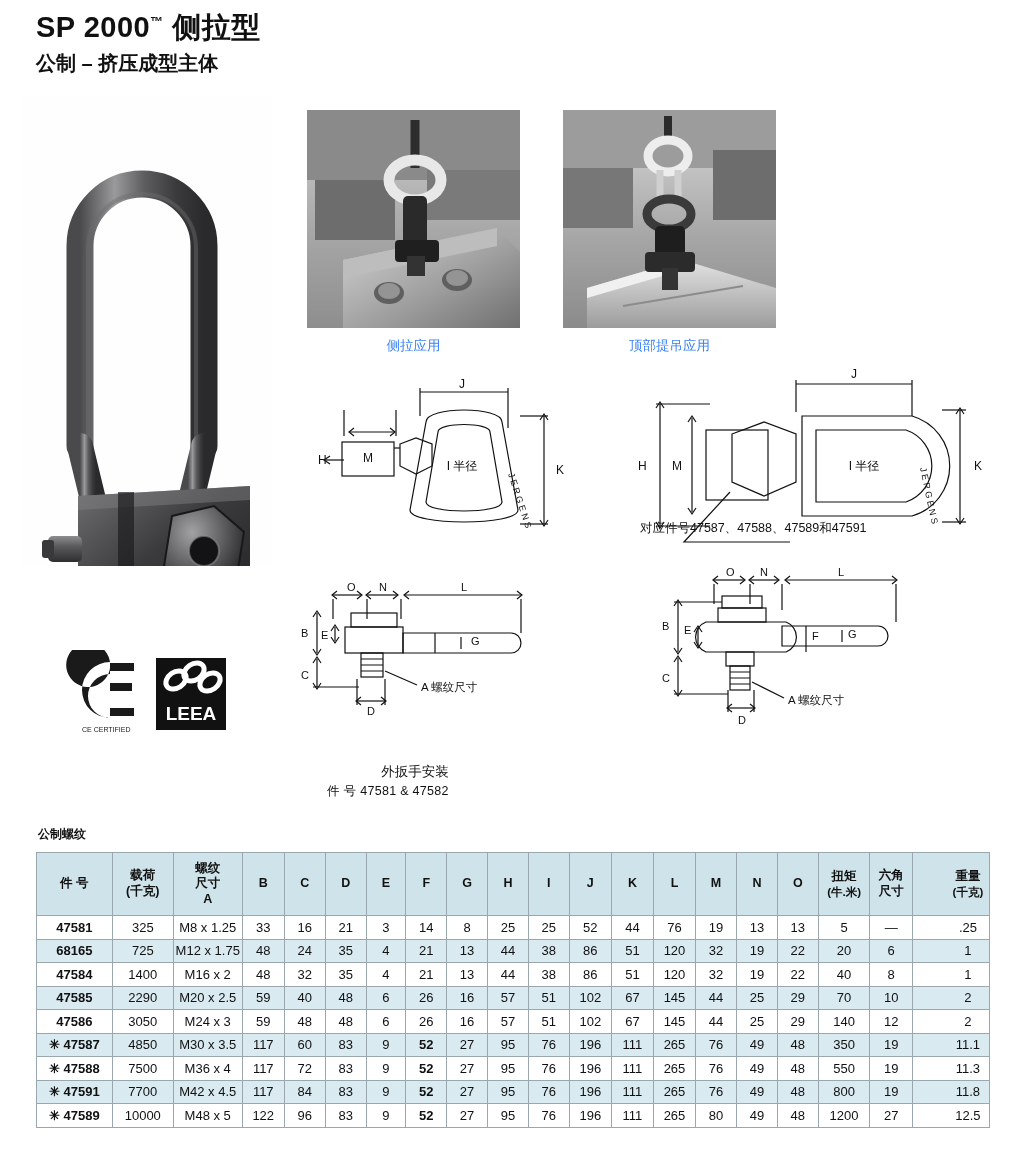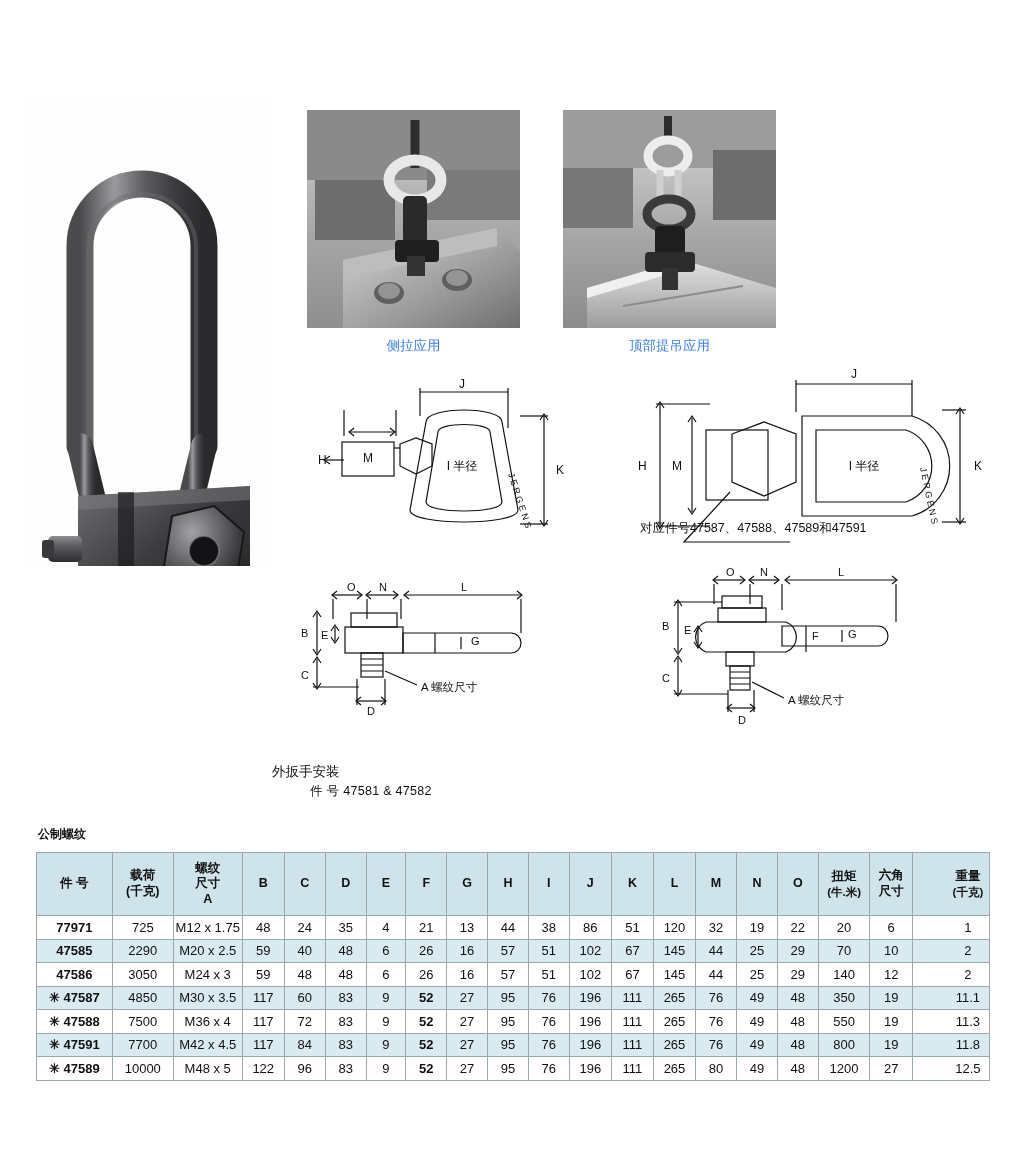--- a/index.html
+++ b/index.html
@@ -38,21 +38,21 @@
   
   .draw{position:absolute;}
   .d1{left:280px;top:370px;width:290px;height:180px;}
   .d2{left:620px;top:360px;width:390px;height:200px;}
   .d3{left:285px;top:575px;width:290px;height:160px;}
   .d4{left:610px;top:560px;width:320px;height:170px;}
 
   .note-leader{position:absolute;left:640px;top:520px;font-size:12.5px;color:#111;}
 
   .draw-caption{position:absolute;font-size:13.5px;color:#111;line-height:1.5;}
-  .dc1{left:272px;top:762px;}
+  .dc1{left:289px;top:762px;text-align:right;}
   .dc2{left:645px;top:762px;}
   .dc-sub{font-size:12.5px;letter-spacing:.3px;margin-left:38px;}
 
   
   .table-title{position:absolute;left:38px;top:826px;font-size:12px;font-weight:bold;color:#111;}
   .tbl-wrap{position:absolute;left:36px;top:852px;width:954px;}
   table{border-collapse:collapse;width:954px;font-size:12.5px;}
   th,td{border:1px solid #9aa7ae;text-align:center;padding:0;}
   thead th{background:#cfe3ea;font-weight:bold;color:#111;height:62px;line-height:1.25;font-size:12.5px;}
   tbody td{height:22.5px;font-size:13px;color:#111;}
@@ -67,20 +67,27 @@
   .col-torque{width:56px;}
   .col-hex{width:48px;}
   .col-wt{width:46px;padding-left:34px;}
   .th-small{font-size:11.5px;font-weight:bold;}
 </style>
 </head>
 <body>
 
 <div class="page">
 
+  <div class="title-block">
+    <div class="title-main">
+      <span>SP 2000</span><span class="tm">™</span>
+      <span>侧拉型</span>
+    </div>
+    <div class="title-sub">公制 – 挤压成型主体</div>
+  </div>
 
   <div class="hero-photo">
     <svg width="250" height="470" viewBox="0 0 250 470">
       <defs>
         <linearGradient id="steelV" x1="0" y1="0" x2="1" y2="0">
           <stop offset="0%" stop-color="#4a4a4c"></stop>
           <stop offset="28%" stop-color="#9a9a9c"></stop>
           <stop offset="52%" stop-color="#5d5d60"></stop>
           <stop offset="78%" stop-color="#3a3a3c"></stop>
           <stop offset="100%" stop-color="#2a2a2c"></stop>
@@ -183,20 +190,37 @@
       <ellipse cx="105" cy="46" rx="20" ry="16" fill="none" stroke="#ededed" stroke-width="9"></ellipse>
       <path d="M97 60 L97 92 M115 60 L115 92" stroke="#cfcfcf" stroke-width="7"></path>
       <ellipse cx="106" cy="104" rx="22" ry="15" fill="none" stroke="#3a3a3a" stroke-width="9"></ellipse>
       <rect x="92" y="116" width="30" height="30" rx="5" fill="#1e1e1e"></rect>
       <rect x="82" y="142" width="50" height="20" rx="4" fill="#2b2b2b"></rect>
       <rect x="99" y="158" width="16" height="22" fill="#343434"></rect>
     </svg>
   </div>
   <div class="app-caption cap2">顶部提吊应用</div>
 
+  <div class="cert-block">
+    <svg width="180" height="90" viewBox="0 0 180 90">
+
+      <path d="M30 12 a28 28 0 1 0 0 56 a22 22 0 1 1 0 -56 z" fill="#1a1a1a"></path>
+      <path d="M58 12 a28 28 0 1 0 0 56 a22 22 0 1 1 0 -44 l0 -6 a22 22 0 1 1 0 -6 z" fill="#1a1a1a"></path>
+      <rect x="58" y="33" width="22" height="8" fill="#1a1a1a"></rect>
+      <rect x="58" y="13" width="24" height="8" fill="#1a1a1a"></rect>
+      <rect x="58" y="58" width="24" height="8" fill="#1a1a1a"></rect>
+      <text x="30" y="82" font-family="Liberation Sans, sans-serif" font-size="7" fill="#1a1a1a">CE CERTIFIED</text>
+
+      <rect x="104" y="8" width="70" height="72" fill="#111"></rect>
+      <ellipse cx="124" cy="30" rx="11" ry="8" fill="none" stroke="#fff" stroke-width="5" transform="rotate(-35 124 30)"></ellipse>
+      <ellipse cx="142" cy="22" rx="11" ry="8" fill="none" stroke="#fff" stroke-width="5" transform="rotate(-35 142 22)"></ellipse>
+      <ellipse cx="158" cy="32" rx="11" ry="8" fill="none" stroke="#fff" stroke-width="5" transform="rotate(-35 158 32)"></ellipse>
+      <text x="139" y="70" text-anchor="middle" font-family="Liberation Sans, sans-serif" font-size="19" font-weight="bold" fill="#fff">LEEA</text>
+    </svg>
+  </div>
 
   <div class="draw d1">
     <svg width="290" height="180" viewBox="0 0 290 180">
       <g fill="none" stroke="#111" stroke-width="1.2">
 
         <line x1="140" y1="22" x2="228" y2="22"></line>
         <path d="M140 18 l0 8 M228 18 l0 8"></path>
         <line x1="140" y1="26" x2="140" y2="46"></line>
         <line x1="228" y1="26" x2="228" y2="58"></line>
 
@@ -422,21 +446,43 @@
             <div>尺寸</div>
           </th>
           <th class="col-wt">
             <div>重量</div>
             <div class="th-small">(千克)</div>
           </th>
         </tr>
       </thead>
       <tbody id="spec-table-body">
           <tr>
-            <td class="partno col-part">77971</td>
+            <td class="partno col-part">47581</td>
+            <td class="col-load">325</td>
+            <td class="col-thread">M8 x 1.25</td>
+            <td>33</td>
+            <td>16</td>
+            <td>21</td>
+            <td>3</td>
+            <td>14</td>
+            <td>8</td>
+            <td>25</td>
+            <td>25</td>
+            <td>52</td>
+            <td>44</td>
+            <td>76</td>
+            <td>19</td>
+            <td>13</td>
+            <td>13</td>
+            <td class="col-torque">5</td>
+            <td class="col-hex">—</td>
+            <td class="col-wt">.25</td>
+          </tr>
+          <tr>
+            <td class="partno col-part">68165</td>
             <td class="col-load">725</td>
             <td class="col-thread">M12 x 1.75</td>
             <td>48</td>
             <td>24</td>
             <td>35</td>
             <td>4</td>
             <td>21</td>
             <td>13</td>
             <td>44</td>
             <td>38</td>
@@ -444,20 +490,42 @@
             <td>51</td>
             <td>120</td>
             <td>32</td>
             <td>19</td>
             <td>22</td>
             <td class="col-torque">20</td>
             <td class="col-hex">6</td>
             <td class="col-wt">1</td>
           </tr>
           <tr>
+            <td class="partno col-part">47584</td>
+            <td class="col-load">1400</td>
+            <td class="col-thread">M16 x 2</td>
+            <td>48</td>
+            <td>32</td>
+            <td>35</td>
+            <td>4</td>
+            <td>21</td>
+            <td>13</td>
+            <td>44</td>
+            <td>38</td>
+            <td>86</td>
+            <td>51</td>
+            <td>120</td>
+            <td>32</td>
+            <td>19</td>
+            <td>22</td>
+            <td class="col-torque">40</td>
+            <td class="col-hex">8</td>
+            <td class="col-wt">1</td>
+          </tr>
+          <tr>
             <td class="partno col-part">47585</td>
             <td class="col-load">2290</td>
             <td class="col-thread">M20 x 2.5</td>
             <td>59</td>
             <td>40</td>
             <td>48</td>
             <td>6</td>
             <td>26</td>
             <td>16</td>
             <td>57</td>

